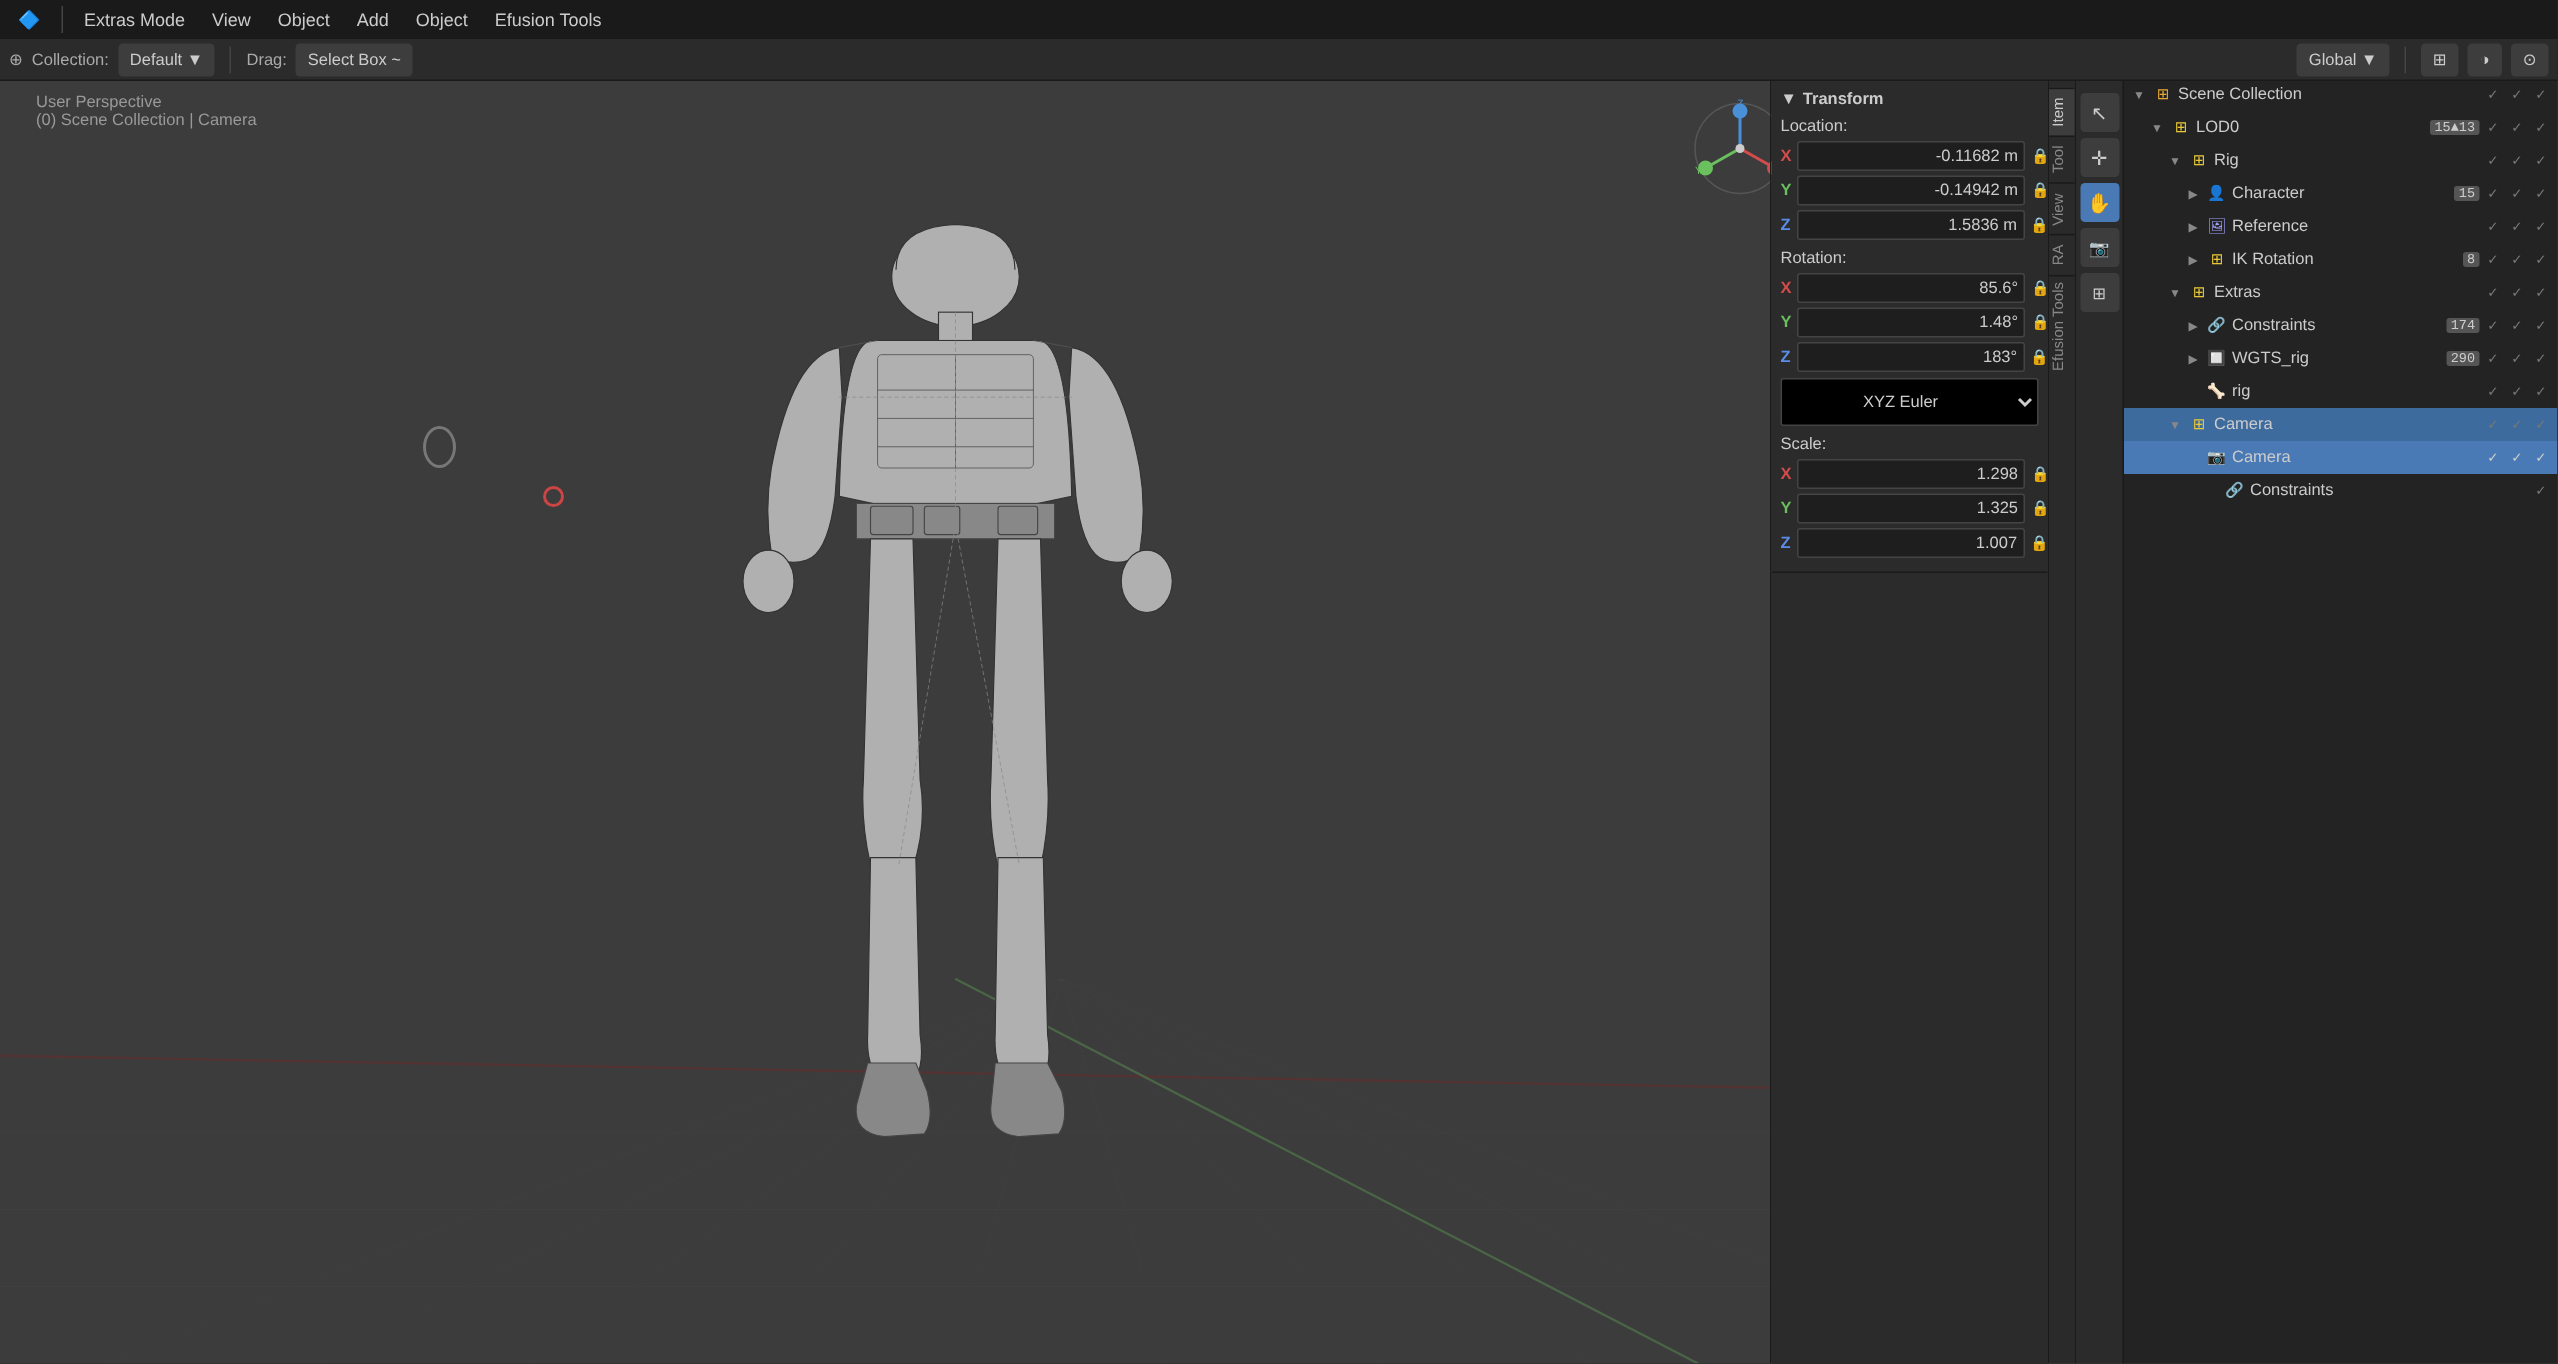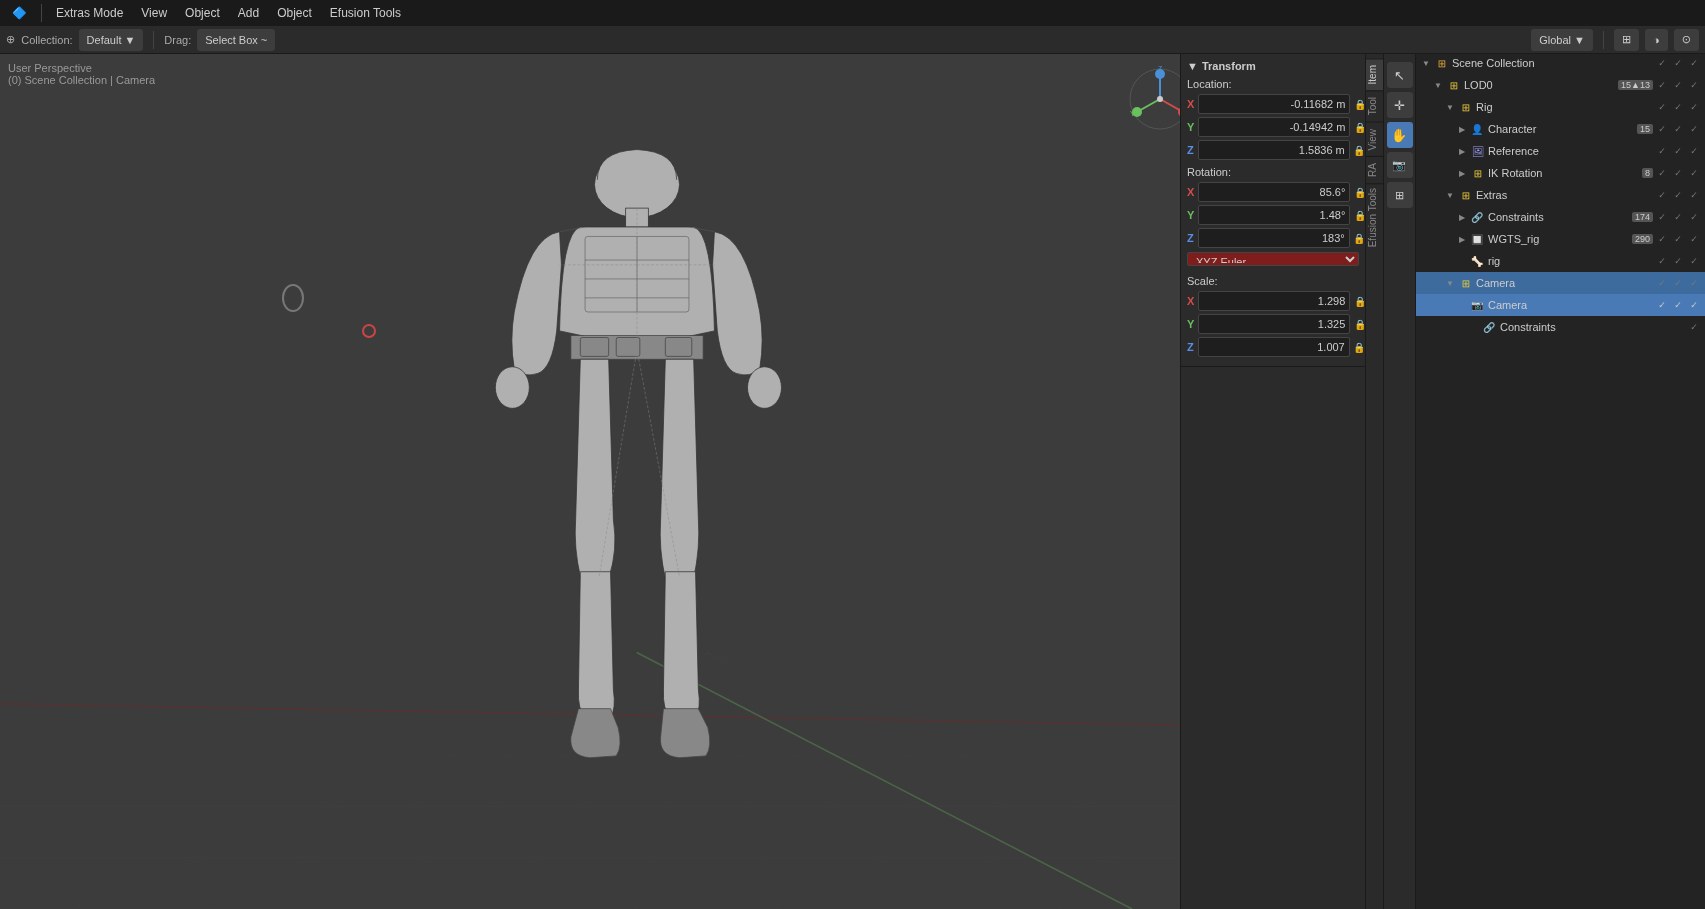--- a/index.html
+++ b/index.html
@@ -71,21 +71,21 @@
       right: 290px;
       bottom: 0;
       background: #3c3c3c;
       overflow: hidden;
     }
 
     
     #viewport-label {
       position: absolute;
       top: 8px;
-      left: 8px;
+      left: 24px;
       color: #999;
       font-size: 11px;
       pointer-events: none;
     }
 
     
     #gizmo {
       position: absolute;
       top: 10px;
       right: 220px;
@@ -164,27 +164,28 @@
       width: 14px;
       height: 14px;
       color: #666;
       font-size: 10px;
       display: flex;
       align-items: center;
       justify-content: center;
     }
     .panel-dropdown {
       width: 100%;
-      background: #7f1d1d;
+      background: #000000;
       border: 1px solid #444;
       color: #ccc;
       font-size: 11px;
       padding: 2px 4px;
       border-radius: 2px;
-      height: 14px;
+      height: 32px;
+      text-align: center;
     }
 
     
     #outliner {
       position: absolute;
       top: 0;
       right: 0;
       width: 290px;
       bottom: 0;
       background: #232323;
@@ -271,20 +272,21 @@
       font-size: 9px;
       color: #777;
     }
     .outliner-badge {
       background: #555;
       color: #ccc;
       font-size: 9px;
       padding: 0 3px;
       border-radius: 2px;
       margin-left: 2px;
+      font-family: Liberation Mono, monospace;
     }
 
     
     #grid-svg {
       position: absolute;
       bottom: 0;
       left: 0;
       width: 100%;
       height: 60%;
       opacity: 0.4;

